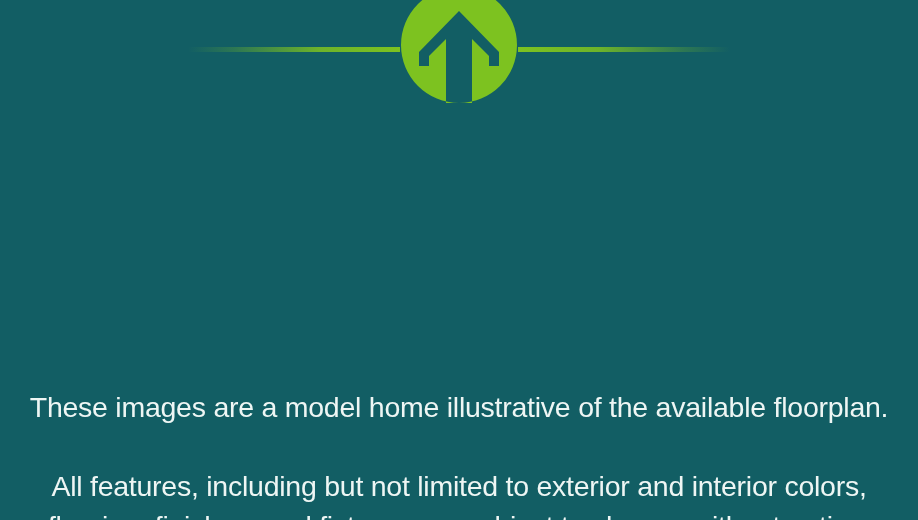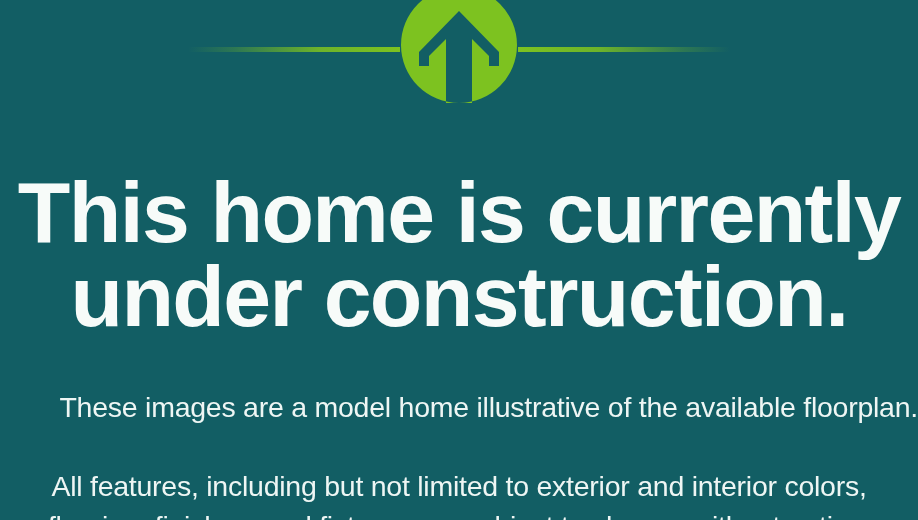--- a/index.html
+++ b/index.html
@@ -80,21 +80,21 @@
     left: 0;
     width: 918px;
     text-align: center;
     color: #eef6f4;
     font-size: 28.5px;
     line-height: 1.42;
     font-weight: 400;
     letter-spacing: -0.25px;
     white-space: pre-line;
   }
-  .para-1 { top: 358px; text-align: right; }
+  .para-1 { top: 358px; }
   .para-2 { top: 437px; }
 </style>
 </head>
 <body>
 
 <div class="banner">
 
   <div class="logo-row">
 
     <div class="rule rule-left"></div>
@@ -102,21 +102,19 @@
 
     <div class="logo-mark">
       <svg viewBox="0 0 116 116" xmlns="http://www.w3.org/2000/svg" aria-hidden="true">
         <path fill="#7dc220" fill-rule="evenodd" d="M58 0 A58 58 0 1 1 58 116 A58 58 0 1 1 58 0 Z
                  M58 24 L18 65 L18 79 L28 79 L28 69 L45 52 L45 116 L71 116 L71 52 L88 69 L88 79 L98 79 L98 65 Z"></path>
       </svg>
     </div>
 
   </div>
 
-  <h1 class="headline">This home is currently
-under construction.</h1>
 
   <p class="body-copy para-1">These images are a model home illustrative of the available floorplan.</p>
 
   <p class="body-copy para-2">All features, including but not limited to exterior and interior colors,
 flooring, finishes, and fixtures are subject to change without notice.</p>
 
 </div>
 
 </body></html>

